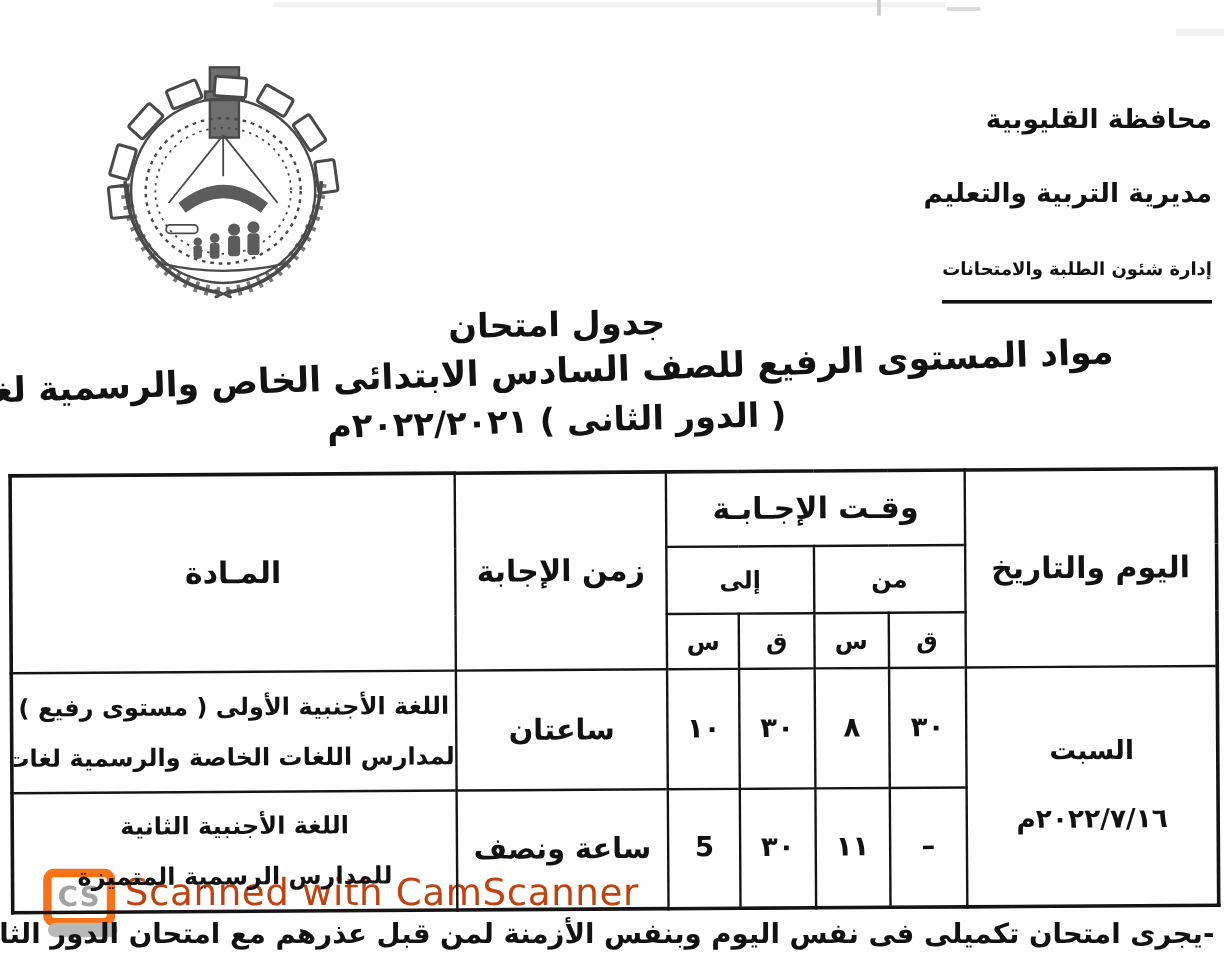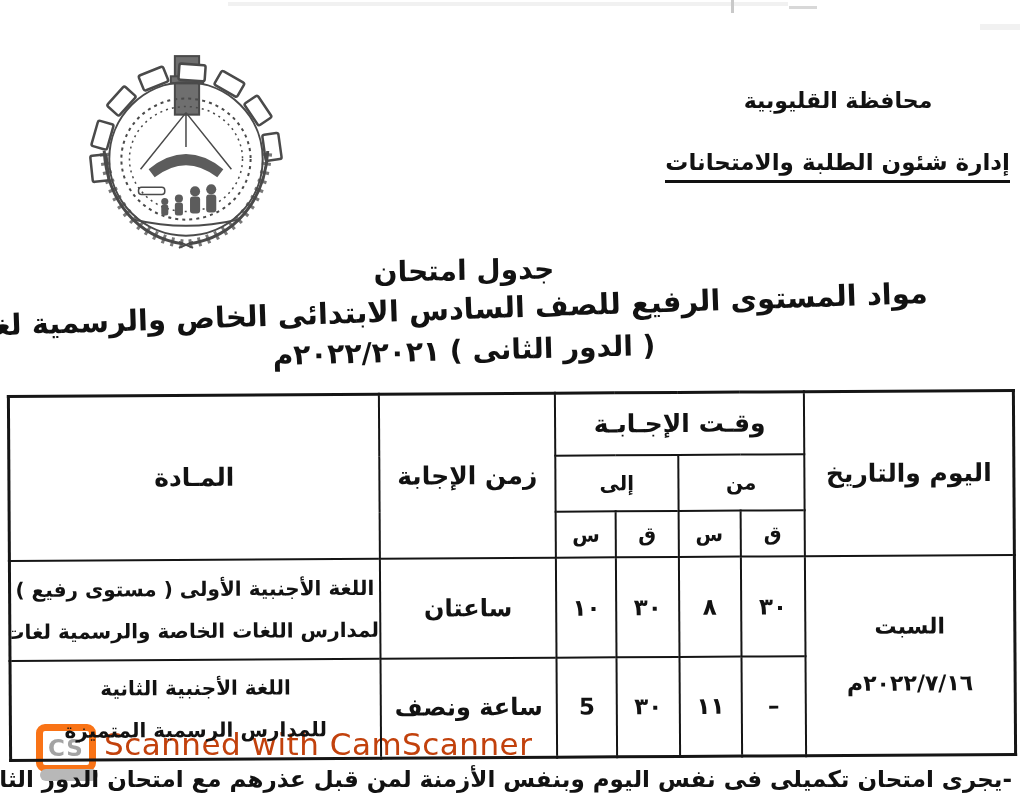--- a/index.html
+++ b/index.html
@@ -12,26 +12,26 @@
   .art{position:absolute;}
   .art1{top:2px;left:228px;width:560px;height:4px;background:#ededed;opacity:.8;}
   .art2{top:0;left:731px;width:3px;height:13px;background:#c9c9c9;}
   .art3{top:6px;left:789px;width:28px;height:3px;background:#d8d8d8;}
   .art4{top:24px;left:980px;width:40px;height:6px;background:#f1f1f1;}
 
   .logo{position:absolute; top:50px; left:82px; width:212px; height:202px;}
 
   .org{
     position:absolute; top:88px; right:14px; width:344px;
-    direction:rtl; text-align:center; font-weight:bold; font-size:22px;
+    direction:rtl; text-align:right; font-weight:bold; font-size:22px;
   }
   .org-line{margin-bottom:36px; white-space:nowrap;}
   .org-line.u{
-    font-size:23px; display:inline-block;
-    border-bottom:3px solid #121212; padding-bottom:5px;
+    font-size:15px; display:inline-block;
+    border-bottom:3px solid #121212; padding-bottom:17px;
   }
 
   .titles{
     position:absolute; top:254px; left:0; width:928px;
     direction:rtl; text-align:center; font-weight:bold;
   }
   .t1{font-size:28px; transform:rotate(-1deg); white-space:nowrap;}
   .t2{font-size:29px; transform:rotate(-2deg); margin-top:5px; white-space:nowrap;}
   .t3{font-size:28px; transform:rotate(-1.5deg); margin-top:8px; white-space:nowrap;}
 
@@ -129,20 +129,21 @@
       <path d="M100,192 C 55,185 25,150 22,100" stroke-width="3"></path>
       <path d="M106,192 C 151,185 181,150 184,100" stroke-width="3"></path>
       <path d="M100,192 C 55,185 25,150 22,100" stroke-width="9" stroke-dasharray="3 6" opacity="0.75"></path>
       <path d="M106,192 C 151,185 181,150 184,100" stroke-width="9" stroke-dasharray="3 6" opacity="0.75"></path>
       <path d="M96,190 L110,196 M96,196 L110,190" stroke-width="2"></path>
     </g>
   </svg>
 
   <div class="org">
     <div class="org-line">محافظة القليوبية</div>
+    <div class="org-line">مديرية التربية والتعليم</div>
     <div class="org-line u">إدارة شئون الطلبة والامتحانات</div>
   </div>
 
   <div class="titles">
     <div class="t1">جدول امتحان</div>
     <div class="t2">مواد المستوى الرفيع للصف السادس الابتدائى الخاص والرسمية لغات</div>
     <div class="t3">( الدور الثانى ) ٢٠٢٢/٢٠٢١م</div>
   </div>
 
   <div class="wm">

